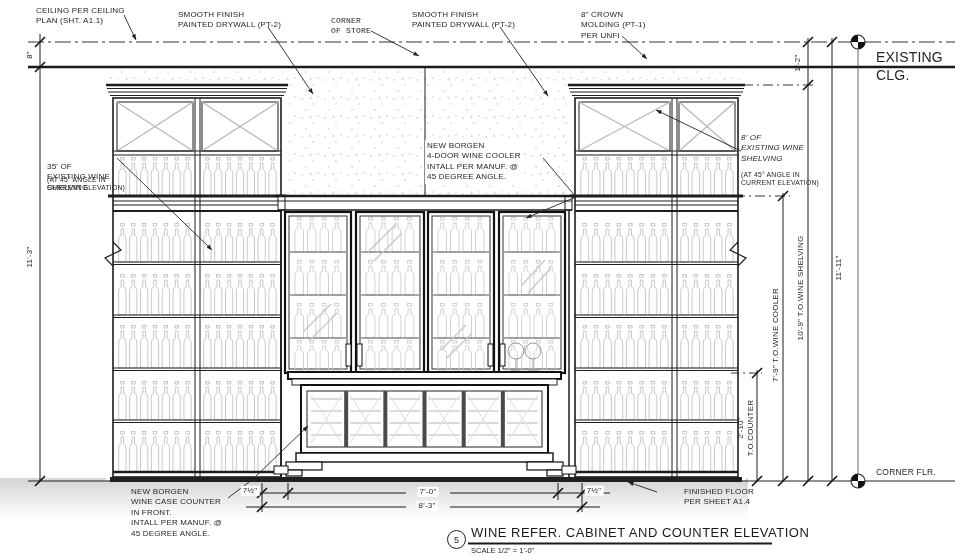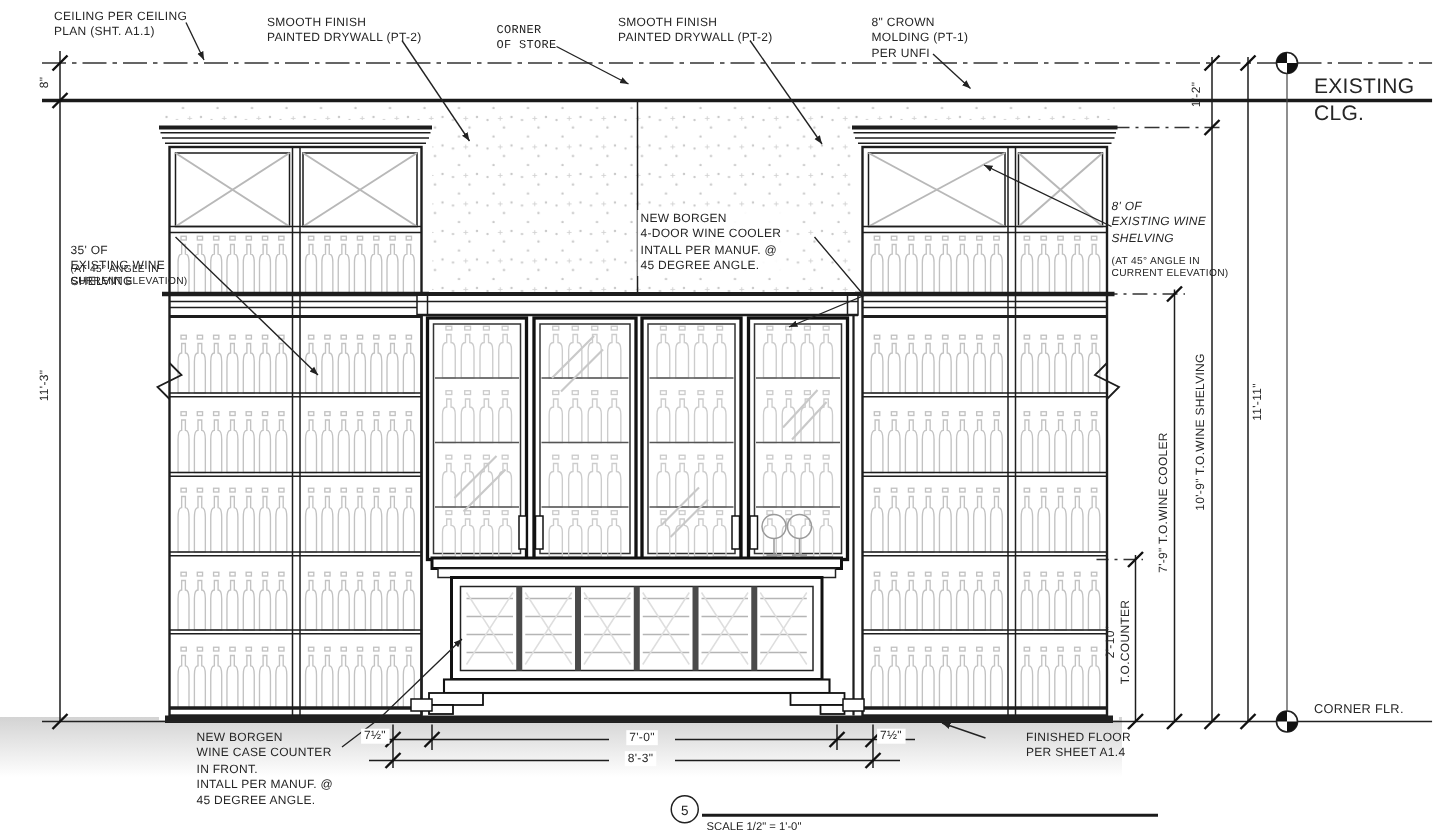--- a/index.html
+++ b/index.html
@@ -757,14 +757,15 @@
   <div class="lbl vlab" style="left:776px;top:335px;">7'-9" T.O.WINE COOLER</div>
   <div class="lbl vlab" style="left:801px;top:288px;">10'-9" T.O.WINE SHELVING</div>
   <div class="lbl vlab" style="left:839px;top:268px;">11'-11"</div>
 
   <div class="lbl ctr bgw" style="position:absolute;left:428px;top:492px;">7'-0"</div>
   <div class="lbl ctr bgw" style="position:absolute;left:427px;top:506px;">8'-3"</div>
   <div class="lbl ctr bgw" style="position:absolute;left:250px;top:491px;">7½"</div>
   <div class="lbl ctr bgw" style="position:absolute;left:594px;top:491px;">7½"</div>
 
   <div class="badge">5</div>
+  <div class="title">WINE REFER. CABINET AND COUNTER ELEVATION</div>
   <div class="scale">SCALE 1/2" = 1'-0"</div>
 </div>
 
 </body></html>

